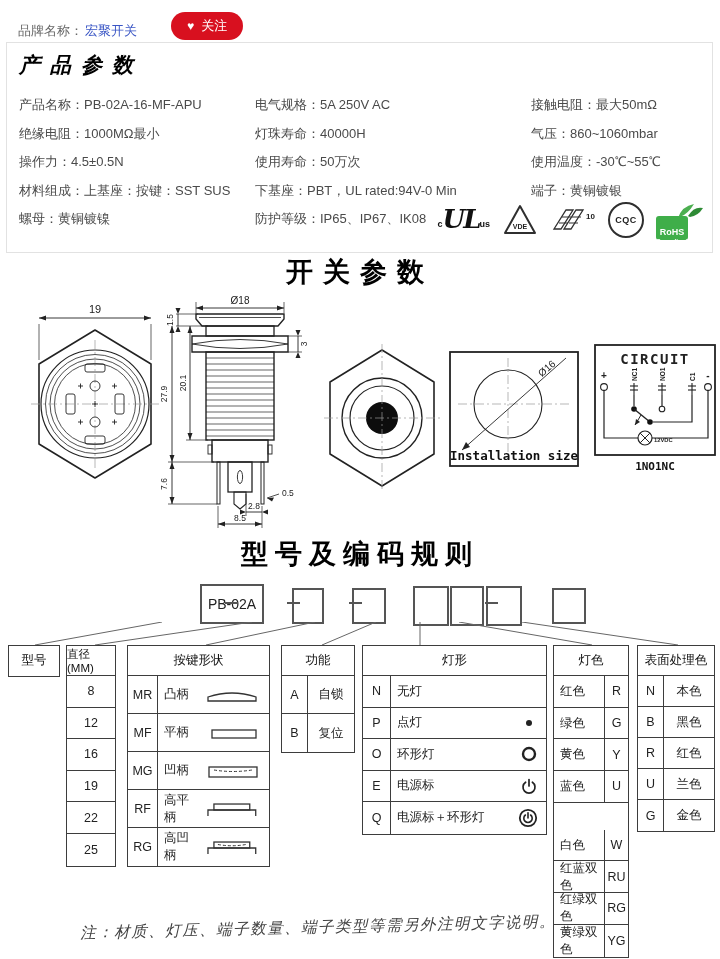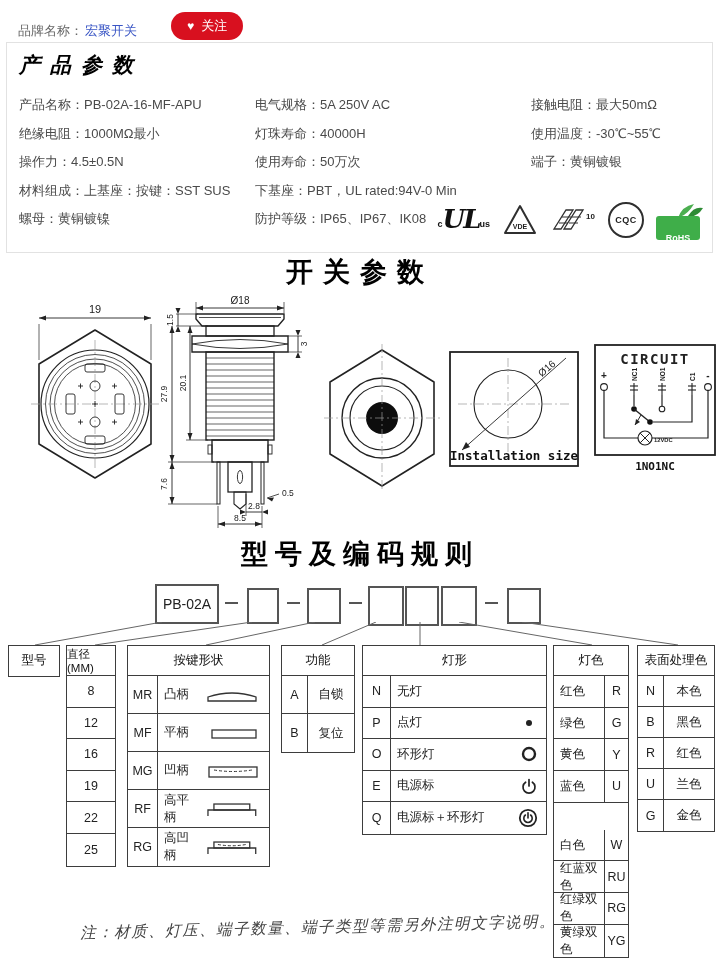--- a/index.html
+++ b/index.html
@@ -19,30 +19,30 @@
     font-weight:bold;font-size:21px;letter-spacing:10px;color:#000;}
   .pcol{position:absolute;top:48px;font-size:13px;color:#4a4a4a;}
   .pcol div{height:28.6px;line-height:28.6px;white-space:nowrap;}
   .certs{position:absolute;right:8px;top:152px;height:50px;display:flex;align-items:center;gap:12px;}
   .cert{display:flex;align-items:flex-end;color:#111;}
   .ul-c,.ul-us{font-size:9px;font-weight:bold;line-height:1;padding-bottom:3px;}
   .ul-mark{font-size:26px;font-weight:bold;font-style:italic;letter-spacing:-2px;line-height:0.9;font-family:"DejaVu Serif",serif;}
   .cqc-circle{width:32px;height:32px;border:2px solid #2f2f2f;border-radius:50%;display:flex;align-items:center;justify-content:center;
     font-size:9px;font-weight:bold;letter-spacing:0.5px;color:#222;}
   .rohs{position:relative;width:48px;height:40px;}
-  .rohs-box{position:absolute;left:0;bottom:0;width:44px;height:24px;background:#3fae49;border-radius:3px;
-    color:#fff;text-align:center;font-weight:bold;line-height:1.1;padding-top:18px;box-sizing:border-box;}
+  .rohs-box{position:absolute;left:0;bottom:0;width:32px;height:24px;background:#3fae49;border-radius:3px;
+    color:#fff;text-align:center;font-weight:bold;line-height:1.1;padding-top:12px;box-sizing:border-box;}
   .rohs-box .l1{font-size:9px;}
   .rohs-box .l2{font-size:6.5px;}
 
   
   .big-title{left:0;width:720px;text-align:center;font-size:27px;font-weight:bold;letter-spacing:10px;color:#000;}
 
   
-  .cbox{position:absolute;border:2px solid #555;background:#fff;}
+  .cbox{position:absolute;border:2px solid #555;background:#fff;margin-left:45px;}
   .prefix-box{left:155px;top:584px;width:60px;height:36px;display:flex;align-items:center;justify-content:center;
     font-size:14px;color:#222;}
   .dashline{position:absolute;height:2px;background:#555;}
 
   
   .tcol{position:absolute;border:1px solid #3d3d3d;background:#fff;}
   .thead{display:flex;align-items:center;justify-content:center;font-size:12.5px;color:#111;
     border-bottom:1px solid #3d3d3d;box-sizing:border-box;}
   .thead.noline{border-bottom:none;}
   .trow{display:flex;border-bottom:1px solid #3d3d3d;box-sizing:border-box;align-items:stretch;}
@@ -84,20 +84,21 @@
   </div>
   <div class="pcol" style="left:248px;width:250px;">
     <div>电气规格：5A  250V  AC</div>
     <div>灯珠寿命：40000H</div>
     <div>使用寿命：50万次</div>
     <div>下基座：PBT，UL rated:94V-0 Min</div>
     <div>防护等级：IP65、IP67、IK08</div>
   </div>
   <div class="pcol" style="left:524px;width:180px;">
     <div>接触电阻：最大50mΩ</div>
+    <div>气压：860~1060mbar</div>
     <div>使用温度：-30℃~55℃</div>
     <div>端子：黄铜镀银</div>
   </div>
 
   <div class="certs">
     <div class="cert">
       <span class="ul-c">c</span>
         <span class="ul-mark">UL</span>
         <span class="ul-us">us</span>
     </div>

